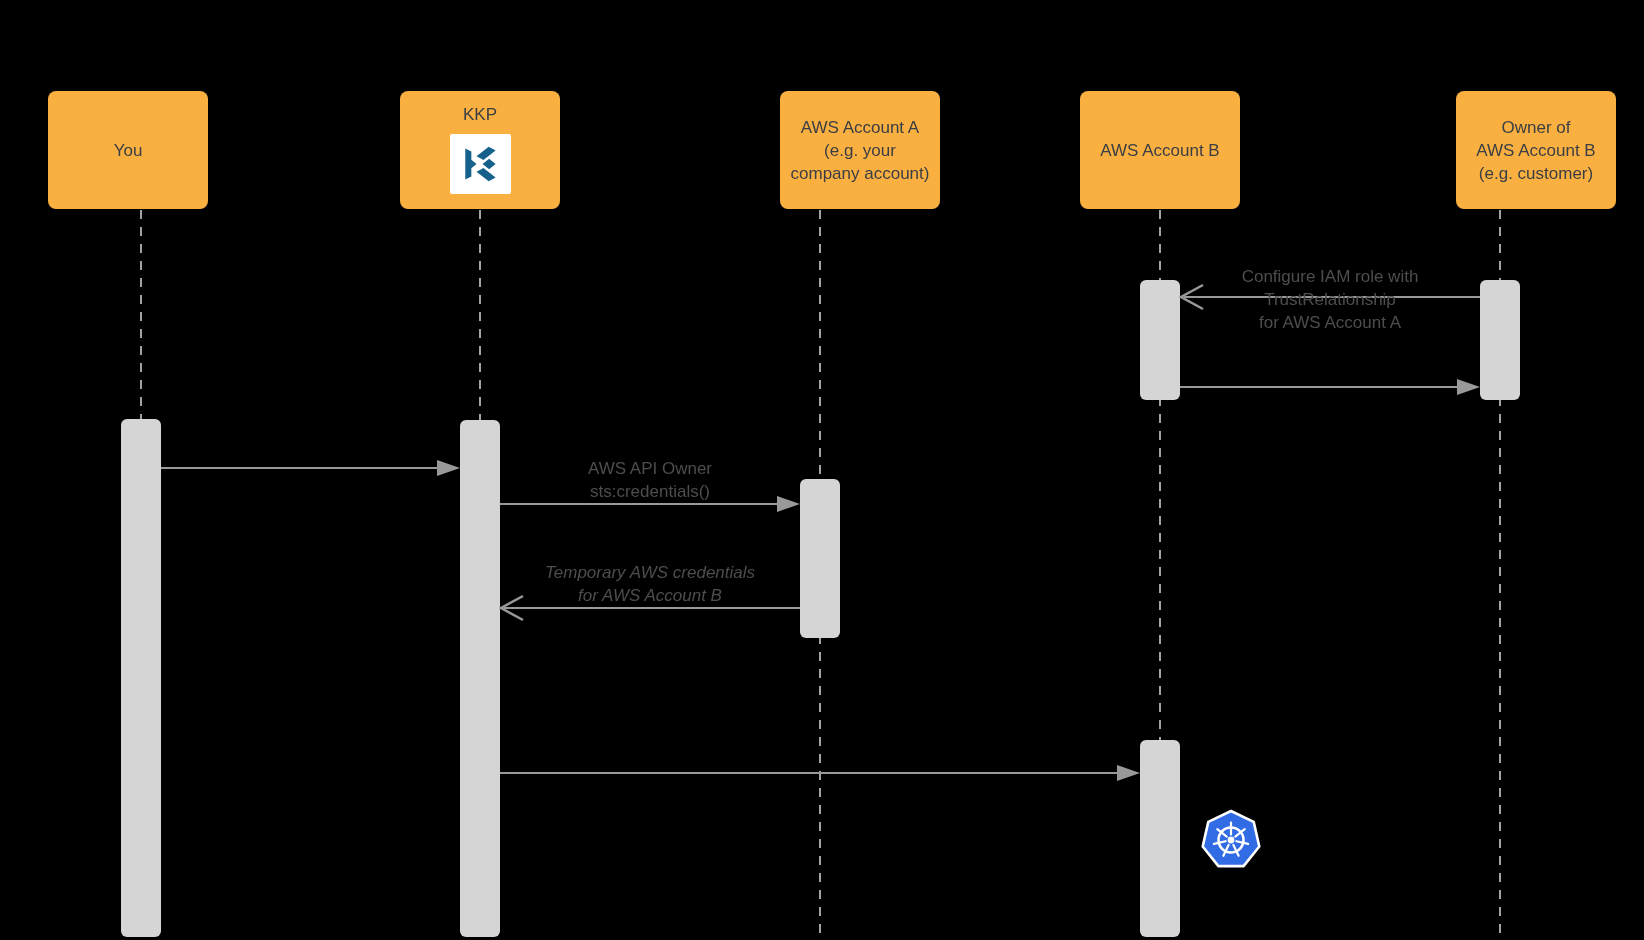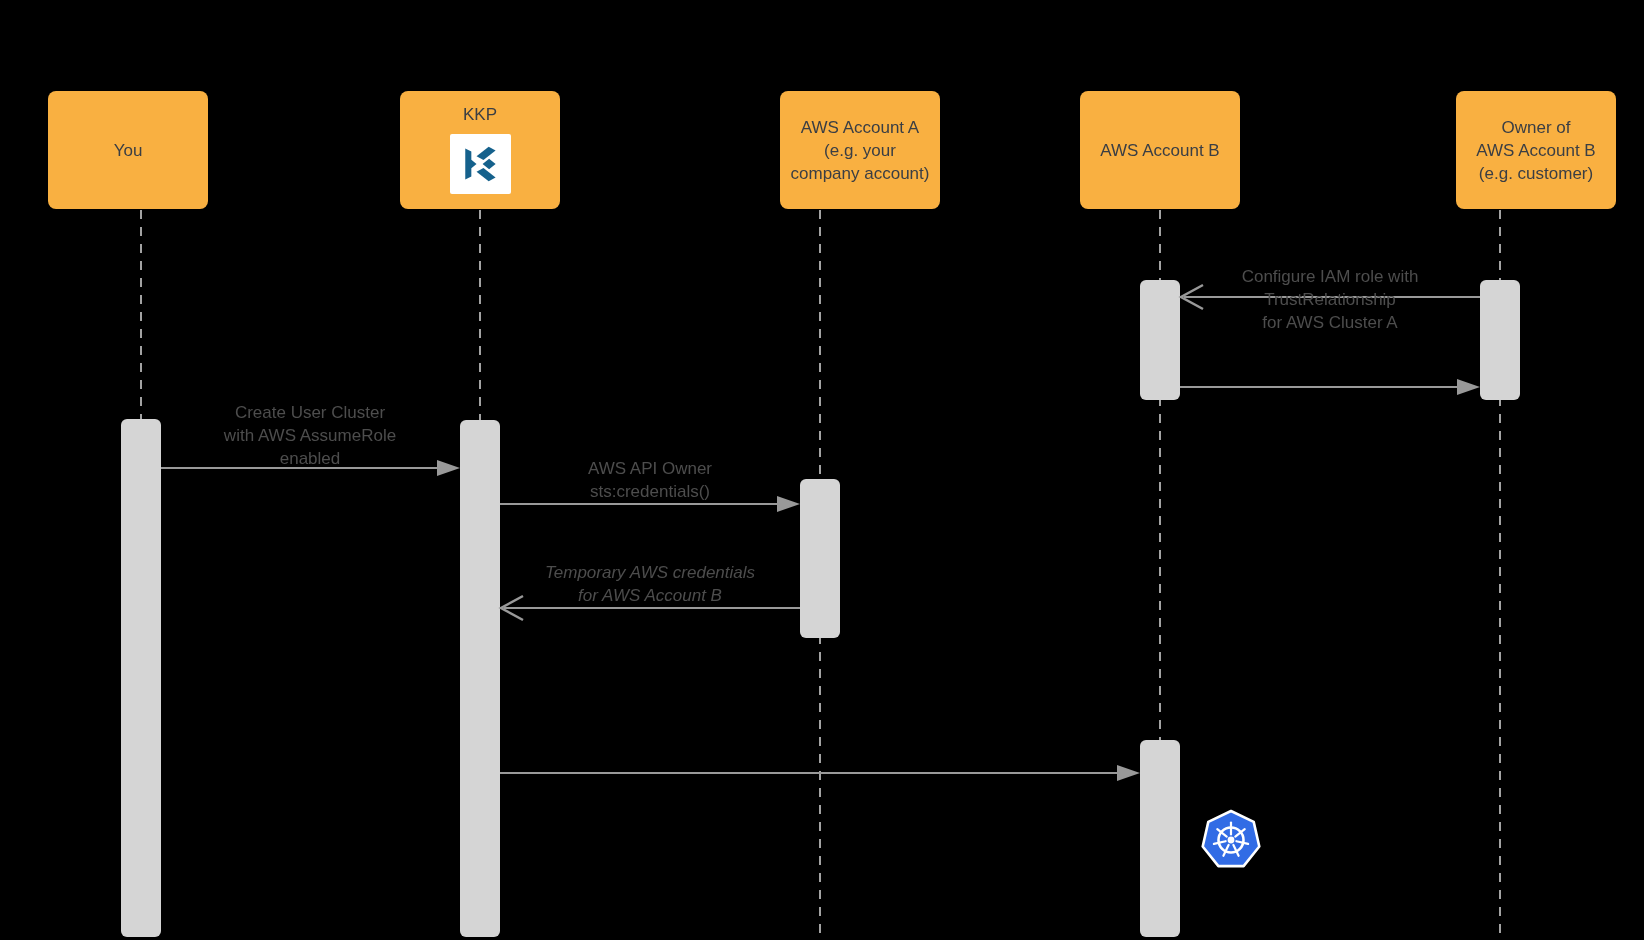--- a/index.html
+++ b/index.html
@@ -112,28 +112,23 @@
 
   <div class="actor" style="left:1420px;margin-left:36px;">
     <div>Owner of</div>
     <div>AWS Account B</div>
     <div>(e.g. customer)</div>
   </div>
 
   <div class="msg" style="left:1330px; top:226px;margin-top:39px;">
     <div>Configure IAM role with</div>
     <div>TrustRelationship</div>
-    <div>for AWS Cluster A</div>
+    <div>for AWS Account A</div>
   </div>
 
-  <div class="msg" style="left:310px; top:401px;">
-    <div>Create User Cluster</div>
-    <div>with AWS AssumeRole</div>
-    <div>enabled</div>
-  </div>
 
   <div class="msg" style="left:650px; top:457px;">
     <div>AWS API Owner</div>
     <div>sts:credentials()</div>
   </div>
 
   <div class="msg em" style="left:650px; top:561px;">
     <div>Temporary AWS credentials</div>
     <div>for AWS Account B</div>
   </div>

